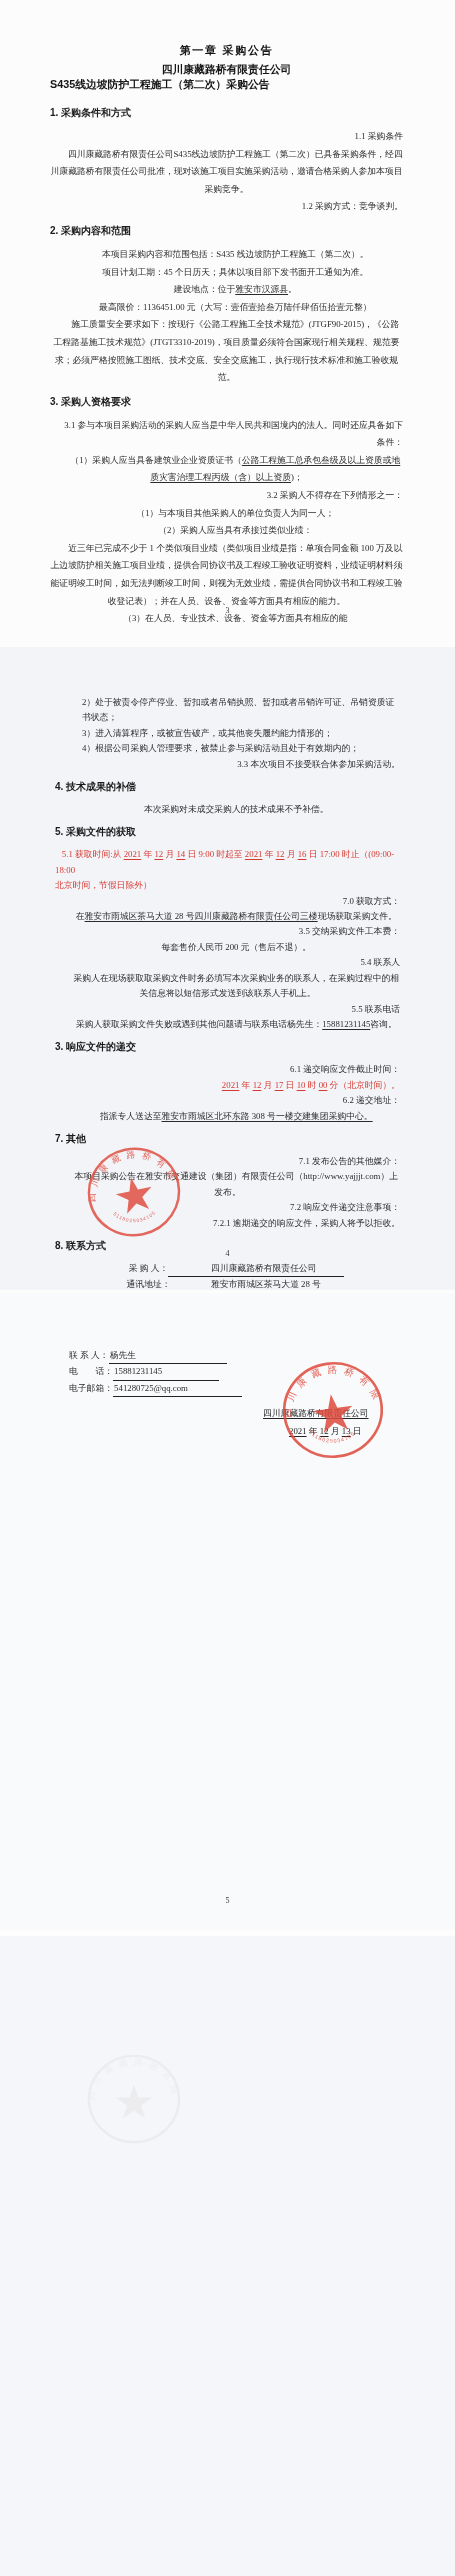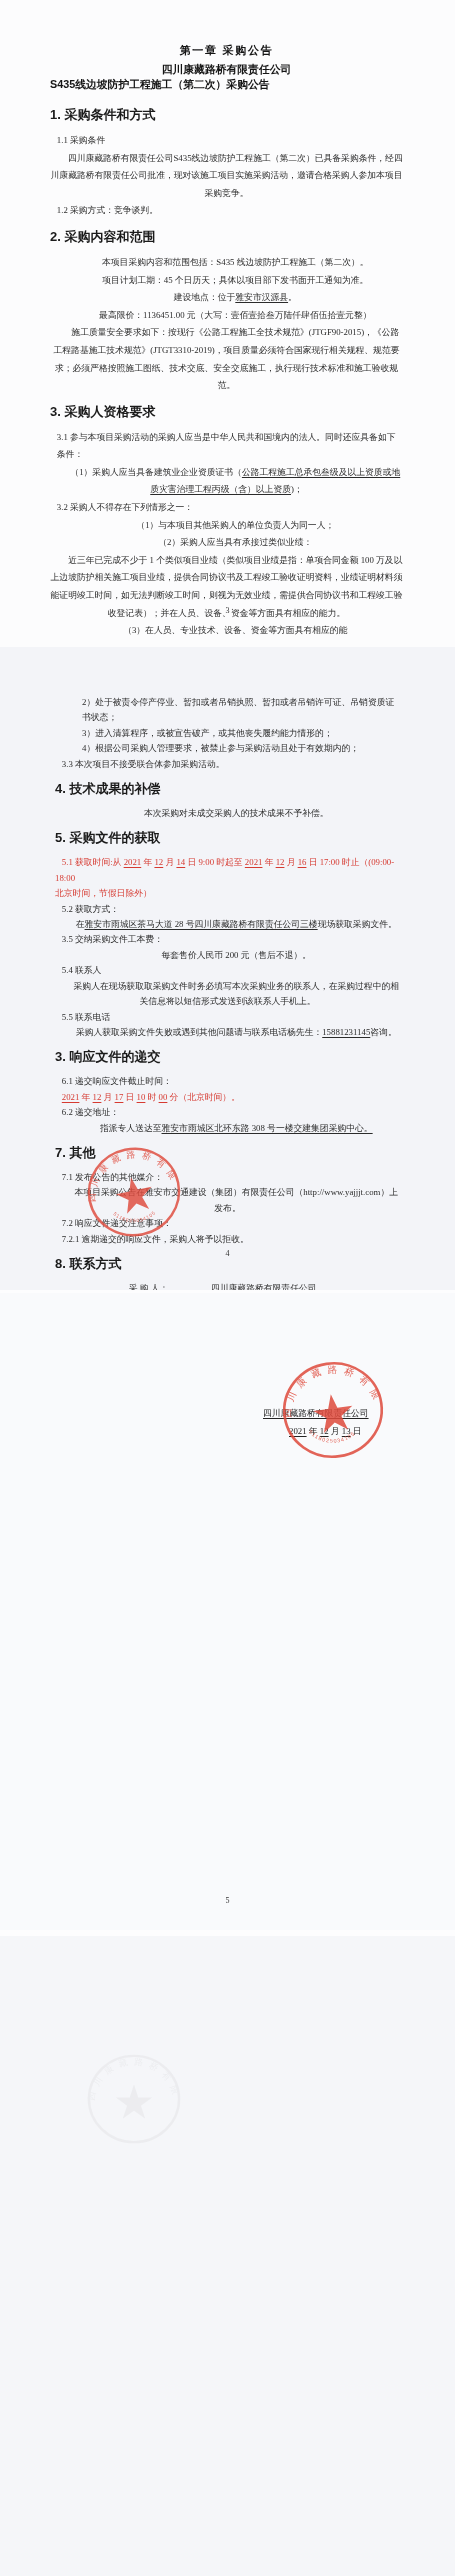--- a/index.html
+++ b/index.html
@@ -14,24 +14,24 @@
   #p1{top:0;height:647px;background:#fcfcfd;}
   #p2{top:647px;height:643px;background:#f3f4f8;}
   #p3{top:1293px;height:637px;background:#f9fafc;}
   #p4{top:1936px;height:640px;background:#f5f6f9;}
   .inner1{padding:43px 52px 0 50px;}
   .inner2{padding:48px 55px 0 55px;}
   .inner3{padding:55px 0 0 69px;}
   .t1{font-family:"Liberation Sans",sans-serif;font-weight:bold;font-size:11px;color:#151515;text-align:center;letter-spacing:1.7px;margin:0 0 4.6px;}
   .t2{font-family:"Liberation Sans",sans-serif;font-weight:bold;font-size:10.8px;color:#151515;text-align:center;margin:0 0 1.7px;}
   .t3{font-family:"Liberation Sans",sans-serif;font-weight:bold;font-size:10.8px;color:#151515;text-align:left;margin:0 0 13.7px;}
-  .hsec{font-family:"Liberation Sans",sans-serif;font-weight:bold;font-size:13px;color:#1b1b1b;margin:8px 0 8px;}
+  .hsec{font-family:"Liberation Sans",sans-serif;font-weight:bold;font-size:10px;color:#1b1b1b;margin:8px 0 8px;}
   .b1{font-size:8.8px;line-height:17.6px;color:var(--ink);margin:0;}
   .b2{font-size:8.8px;line-height:15.4px;color:var(--ink);margin:0;}
-  .sub{margin-left:6.8px;}
+  .sub{margin-left:6.8px;text-align:right;}
   .para{text-indent:2em;text-align:center;}
   .item2{margin-left:27px;}
   .red{color:var(--red);}
   .u{text-decoration:underline;text-underline-offset:2.3px;}
   .blank{display:inline-block;border-bottom:0.9px solid #222;padding:0 3.4px 0 1.1px;}
   .pageno{position:absolute;left:0;width:100%;text-align:center;font-size:8px;color:#333;}
   #p1 .pageno{bottom:32px;}
   #p2 .pageno{bottom:32px;}
   #p3 .pageno{bottom:25px;}
   .stamp{position:absolute;pointer-events:none;}
@@ -86,21 +86,21 @@
       <p class="b2 item2">4）根据公司采购人管理要求，被禁止参与采购活动且处于有效期内的；</p>
       <p class="b2 sub">3.3 本次项目不接受联合体参加采购活动。</p>
 
       <div class="hsec">4. 技术成果的补偿</div>
       <p class="b2 para">本次采购对未成交采购人的技术成果不予补偿。</p>
 
       <div class="hsec">5. 采购文件的获取</div>
       <p class="b2 red"><span class="sub">5.1 获取时间:从 </span><span class="u">2021</span><span> 年 </span><span class="u">12</span><span> 月 </span><span class="u">14</span><span> 日 9:00 时起至 </span><span class="u">2021</span><span> 年 </span><span class="u">12</span><span> 月 </span><span class="u">16</span><span> 日 17:00 时止（(09:00-18:00</span></p>
       <p class="b2 red">北京时间，节假日除外）</p>
 
-      <p class="b2 sub">5.2 获取方式：</p>
+      <p class="b2 sub">7.0 获取方式：</p>
       <p class="b2 para"><span>在</span><span class="u">雅安市雨城区茶马大道 28 号四川康藏路桥有限责任公司三楼</span><span>现场获取采购文件。</span></p>
       <p class="b2 sub">3.5 交纳采购文件工本费：</p>
       <p class="b2 para">每套售价人民币 200 元（售后不退）。</p>
       <p class="b2 sub">5.4 联系人</p>
       <p class="b2 para">采购人在现场获取取采购文件时务必填写本次采购业务的联系人，在采购过程中的相关信息将以短信形式发送到该联系人手机上。</p>
       <p class="b2 sub">5.5 联系电话</p>
       <p class="b2 para"><span>采购人获取采购文件失败或遇到其他问题请与联系电话杨先生：</span><span class="u">15881231145</span><span>咨询。</span></p>
 
       <div class="hsec">3. 响应文件的递交</div>
       <p class="b2 sub">6.1 递交响应文件截止时间：</p>
@@ -131,20 +131,25 @@
         <defs>
             <path id="arcBot2" d="M 40 120 A 64 64 0 0 0 160 120" fill="none"></path>
           </defs>
         <text fill="#df4a3c" font-size="10" letter-spacing="2" font-family="Liberation Sans, sans-serif"><textPath href="#arcBot2" startOffset="18">5118025034105</textPath></text>
       </svg>
     </div>
     <div class="pageno">4</div>
   </div>
 
   <div class="page" id="p3">
+    <div class="inner3">
+      <p class="b2"><span>联 系 人：</span><span class="blank" style="min-width:114px;">杨先生</span></p>
+      <p class="b2"><span>电　　话：</span><span class="blank" style="min-width:102px;">15881231145</span></p>
+      <p class="b2"><span>电子邮箱：</span><span class="blank" style="min-width:125px;">541280725@qq.com</span></p>
+    </div>
 
     <div class="sig u" id="sig-company">四川康藏路桥有限责任公司</div>
     <div class="sig" id="sig-date"><span class="u">2021</span><span> 年 </span><span class="u">12</span><span> 月 </span><span class="u">13</span><span> 日</span></div>
 
     <div class="stamp">
       <svg viewBox="0 0 200 200" width="100%" height="100%">
         <ellipse cx="100" cy="100" rx="92" ry="88" fill="none" stroke="#df4a3c" stroke-width="5"></ellipse>
         <path d="M100 70 L108.8 96.9 L137.2 96.9 L114.2 113.6 L123 140.5 L100 123.8 L77 140.5 L85.8 113.6 L62.8 96.9 L91.2 96.9 Z" fill="#df4a3c"></path>
         <defs>
             <path id="arcTop3" d="M 18 112 A 82 82 0 1 1 182 112" fill="none"></path>

